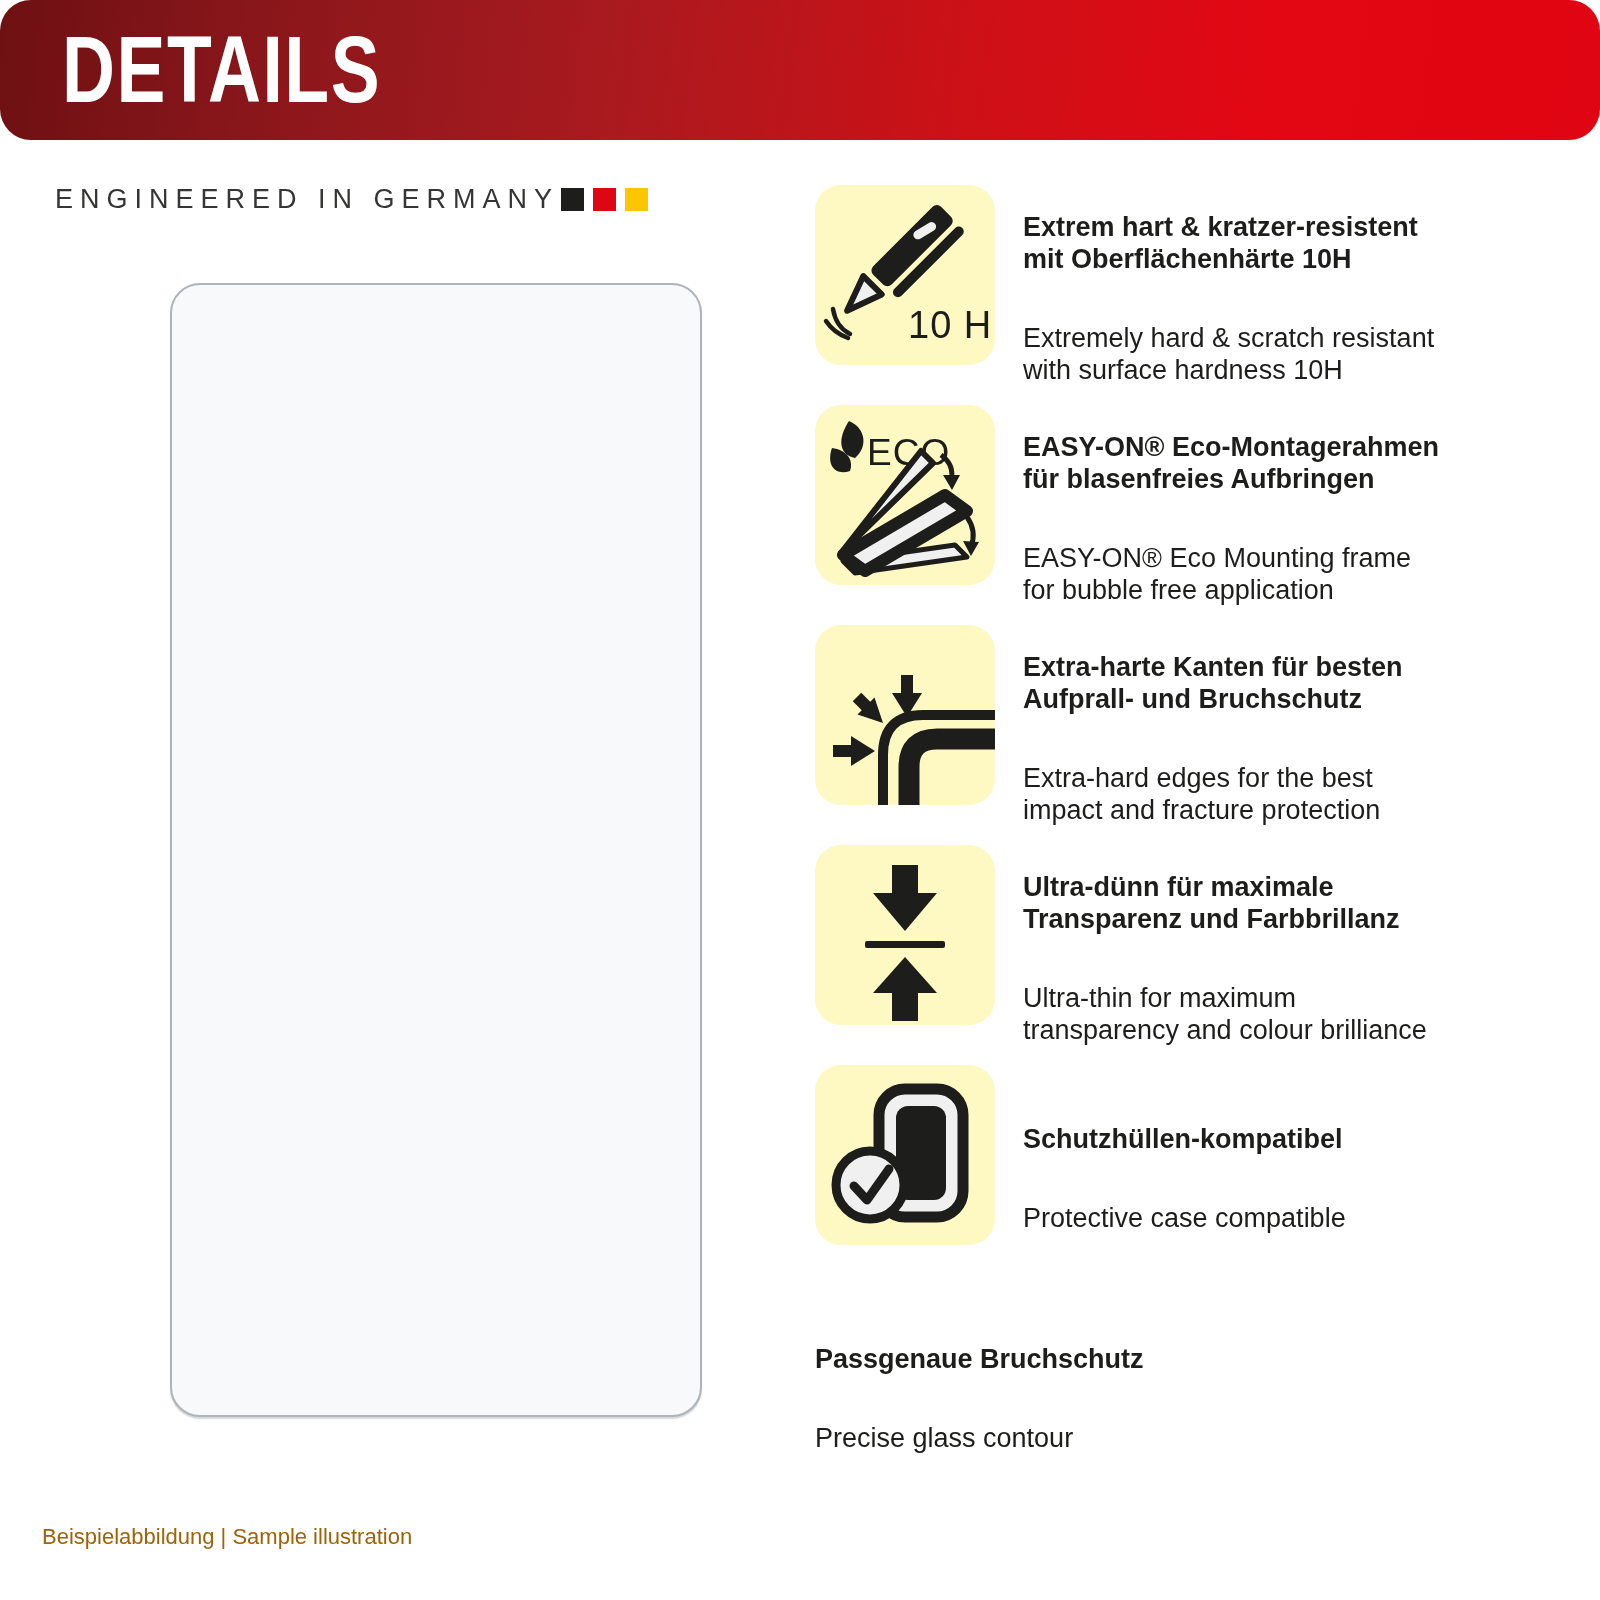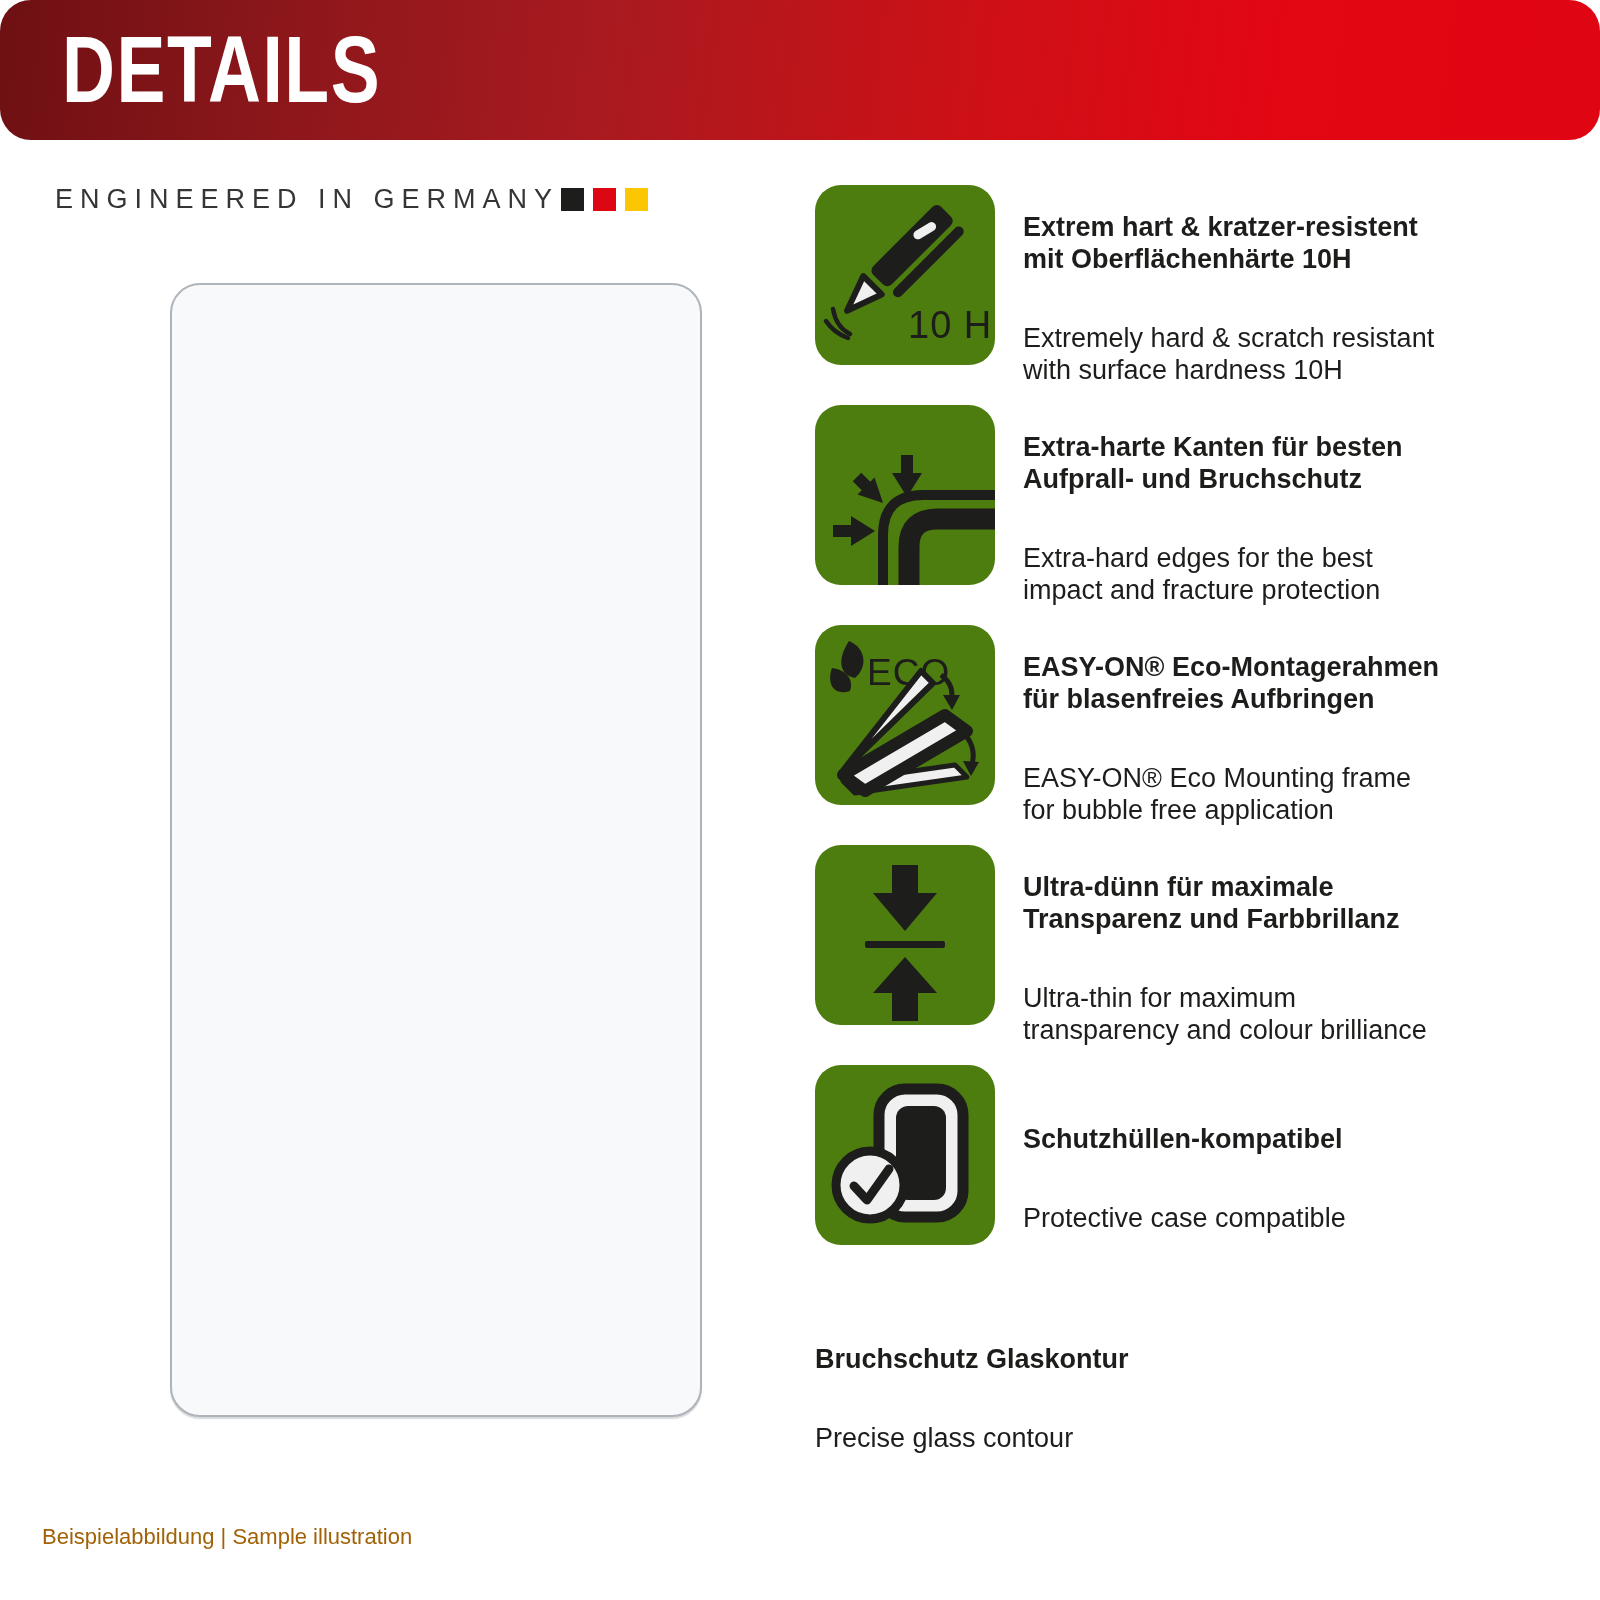--- a/index.html
+++ b/index.html
@@ -36,21 +36,21 @@
     position:absolute; left:170px; top:283px; width:528px; height:1130px;
     border:2px solid #aeb4b9; border-radius:30px; background:#f7f9fb;
     box-shadow:0 2px 1px rgba(140,146,152,.35);
   }
 
   
   .features { position:absolute; left:815px; top:185px; width:760px; }
   .feature { display:flex; align-items:center; gap:28px; margin-bottom:40px; height:180px; }
   .tile {
     width:180px; height:180px; flex:0 0 auto;
-    background:#4d7c0f; border-radius:26px; overflow:hidden;
+    background:#fef9c3; border-radius:26px; overflow:hidden;
   }
   .tile svg { display:block; }
   .ftitle { font-weight:700; }
   .ftitle, .fdesc { font-size:27px; line-height:32px; white-space:pre-line;margin-top:47px; }
 
   svg text { font-family:"Liberation Sans", sans-serif; fill:#1d1d1b; }
 
   
   .sample-note { position:absolute; left:42px; top:1524px; font-size:22px; color:#a16207; }
 </style>
@@ -94,62 +94,62 @@
         <div class="ftitle">Extrem hart &amp; kratzer-resistent
 mit Oberflächenhärte 10H</div>
         <div class="fdesc">Extremely hard &amp; scratch resistant
 with surface hardness 10H</div>
       </div>
     </div>
 
     <div class="feature">
       <div class="tile">
         <svg width="180" height="180" viewBox="0 0 180 180">
-          <path d="M182,90 H108 Q68,90 68,130 V182" stroke="#1d1d1b" stroke-width="10" fill="none"></path>
-          <path d="M182,114 H122 Q94,114 94,142 V182" stroke="#1d1d1b" stroke-width="21" fill="none"></path>
-          <g fill="#1d1d1b">
-            <rect x="86" y="50" width="12" height="20"></rect>
-            <path d="M77,68 H107 L92,92 Z"></path>
-            <path d="M42,72 L58,88" stroke="#1d1d1b" stroke-width="12"></path>
-            <path d="M68,98 L59.5,72.5 L42.5,89.5 Z"></path>
-            <rect x="18" y="120" width="18" height="12"></rect>
-            <path d="M36,111 V141 L60,126 Z"></path>
-          </g>
-        </svg>
-      </div>
-      <div class="ftext">
-        <div class="ftitle">Extra-harte Kanten für besten
-Aufprall- und Bruchschutz</div>
-        <div class="fdesc">Extra-hard edges for the best
-impact and fracture protection</div>
-      </div>
-    </div>
-
-    <div class="feature">
-      <div class="tile">
-        <svg width="180" height="180" viewBox="0 0 180 180">
           <g fill="#1d1d1b">
             <path d="M34,16 C22,34 24,50 40,53 C53,42 51,23 34,16 Z"></path>
             <path d="M17,43 C11,60 20,71 35,66 C39,54 31,45 17,43 Z"></path>
           </g>
           <text x="52" y="60" font-size="37" letter-spacing="1">ECO</text>
           <path d="M28,156 L140,140 L152,152 L40,168 Z" fill="#f0f0f0" stroke="#1d1d1b" stroke-width="5" stroke-linejoin="round"></path>
           <path d="M28,150 L130,90 L152,106 L50,166 Z" fill="#f0f0f0" stroke="#1d1d1b" stroke-width="12" stroke-linejoin="round"></path>
           <path d="M26,148 L106,46 L118,58 Z" fill="#f0f0f0" stroke="#1d1d1b" stroke-width="6" stroke-linejoin="round"></path>
           <path d="M126,50 Q140,60 136,76" stroke="#1d1d1b" stroke-width="5" fill="none"></path>
           <path d="M128,70 L137,85 L145,70 Z" fill="#1d1d1b"></path>
           <path d="M152,112 Q162,126 156,142" stroke="#1d1d1b" stroke-width="5" fill="none"></path>
           <path d="M148,136 L156,151 L164,137 Z" fill="#1d1d1b"></path>
         </svg>
       </div>
       <div class="ftext">
         <div class="ftitle">EASY-ON® Eco-Montagerahmen
 für blasenfreies Aufbringen</div>
         <div class="fdesc">EASY-ON® Eco Mounting frame
 for bubble free application</div>
+      </div>
+    </div>
+
+    <div class="feature">
+      <div class="tile">
+        <svg width="180" height="180" viewBox="0 0 180 180">
+          <path d="M182,90 H108 Q68,90 68,130 V182" stroke="#1d1d1b" stroke-width="10" fill="none"></path>
+          <path d="M182,114 H122 Q94,114 94,142 V182" stroke="#1d1d1b" stroke-width="21" fill="none"></path>
+          <g fill="#1d1d1b">
+            <rect x="86" y="50" width="12" height="20"></rect>
+            <path d="M77,68 H107 L92,92 Z"></path>
+            <path d="M42,72 L58,88" stroke="#1d1d1b" stroke-width="12"></path>
+            <path d="M68,98 L59.5,72.5 L42.5,89.5 Z"></path>
+            <rect x="18" y="120" width="18" height="12"></rect>
+            <path d="M36,111 V141 L60,126 Z"></path>
+          </g>
+        </svg>
+      </div>
+      <div class="ftext">
+        <div class="ftitle">Extra-harte Kanten für besten
+Aufprall- und Bruchschutz</div>
+        <div class="fdesc">Extra-hard edges for the best
+impact and fracture protection</div>
       </div>
     </div>
 
     <div class="feature">
       <div class="tile">
         <svg width="180" height="180" viewBox="0 0 180 180">
           <g fill="#1d1d1b">
             <rect x="77" y="20" width="26" height="30"></rect>
             <path d="M58,48 H122 L90,86 Z"></path>
             <rect x="50" y="96" width="80" height="7" rx="2"></rect>
@@ -176,21 +176,21 @@
         </svg>
       </div>
       <div class="ftext">
         <div class="ftitle">Schutzhüllen-kompatibel</div>
         <div class="fdesc">Protective case compatible</div>
       </div>
     </div>
 
     <div class="feature">
       <div class="ftext">
-        <div class="ftitle">Bruchschutz Glaskontur</div>
+        <div class="ftitle">Passgenaue Bruchschutz</div>
         <div class="fdesc">Precise glass contour</div>
       </div>
     </div>
 
   </section>
 
   <footer class="sample-note">Beispielabbildung | Sample illustration</footer>
 
 </div>
 

